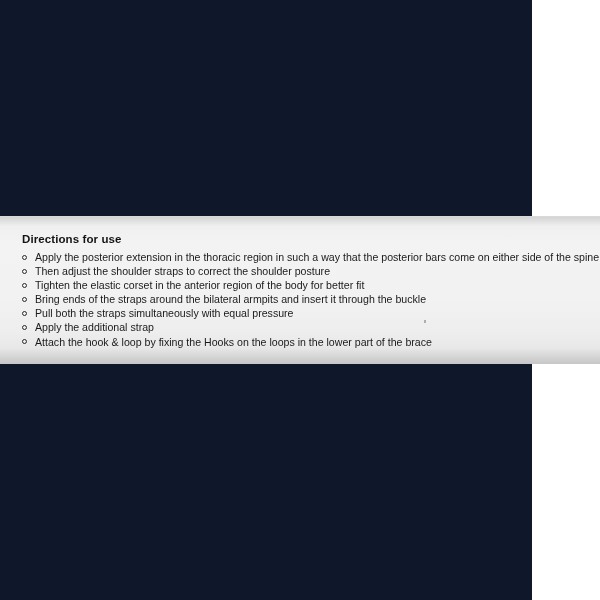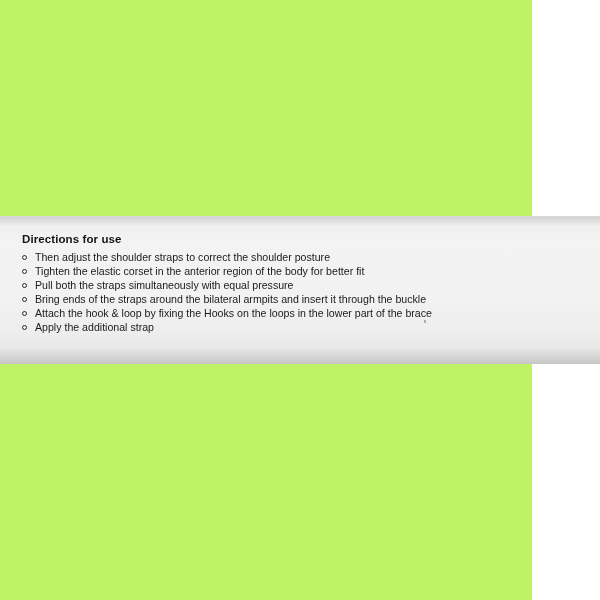--- a/index.html
+++ b/index.html
@@ -10,21 +10,21 @@
     width: 600px;
     height: 600px;
     background: #ffffff;
     font-family: "Liberation Sans", sans-serif;
     overflow: hidden;
   }
   #page {
     position: relative;
     width: 532px;
     height: 600px;
-    background: #bef264;
+    background: #0f172a;
   }
   
   .panel {
     position: absolute;
     left: 0;
     top: 216px;
     width: 600px;
     height: 148px;
     background: linear-gradient(180deg,
         #e9e9e9 0%,
@@ -110,41 +110,45 @@
 <div id="page">
 
   <div class="panel">
     <div class="content">
 
       <div class="heading">Directions for use</div>
 
       <ul class="steps">
         <li>
           <span class="bullet"></span>
+          <span class="step-text">Apply the posterior extension in the thoracic region in such a way that the posterior bars come on either side of the spine</span>
+        </li>
+        <li>
+          <span class="bullet"></span>
           <span class="step-text">Then adjust the shoulder straps to correct the shoulder posture</span>
         </li>
         <li>
           <span class="bullet"></span>
           <span class="step-text">Tighten the elastic corset in the anterior region of the body for better fit</span>
         </li>
         <li>
           <span class="bullet"></span>
+          <span class="step-text">Bring ends of the straps around the bilateral armpits and insert it through the buckle</span>
+        </li>
+        <li>
+          <span class="bullet"></span>
           <span class="step-text">Pull both the straps simultaneously with equal pressure</span>
         </li>
         <li>
           <span class="bullet"></span>
-          <span class="step-text">Bring ends of the straps around the bilateral armpits and insert it through the buckle</span>
+          <span class="step-text">Apply the additional strap</span>
         </li>
         <li>
           <span class="bullet"></span>
           <span class="step-text">Attach the hook &amp; loop by fixing the Hooks on the loops in the lower part of the brace</span>
-        </li>
-        <li>
-          <span class="bullet"></span>
-          <span class="step-text">Apply the additional strap</span>
         </li>
       </ul>
 
     </div>
     <div class="speck"></div>
   </div>
 
 </div>
 
 </body></html>

